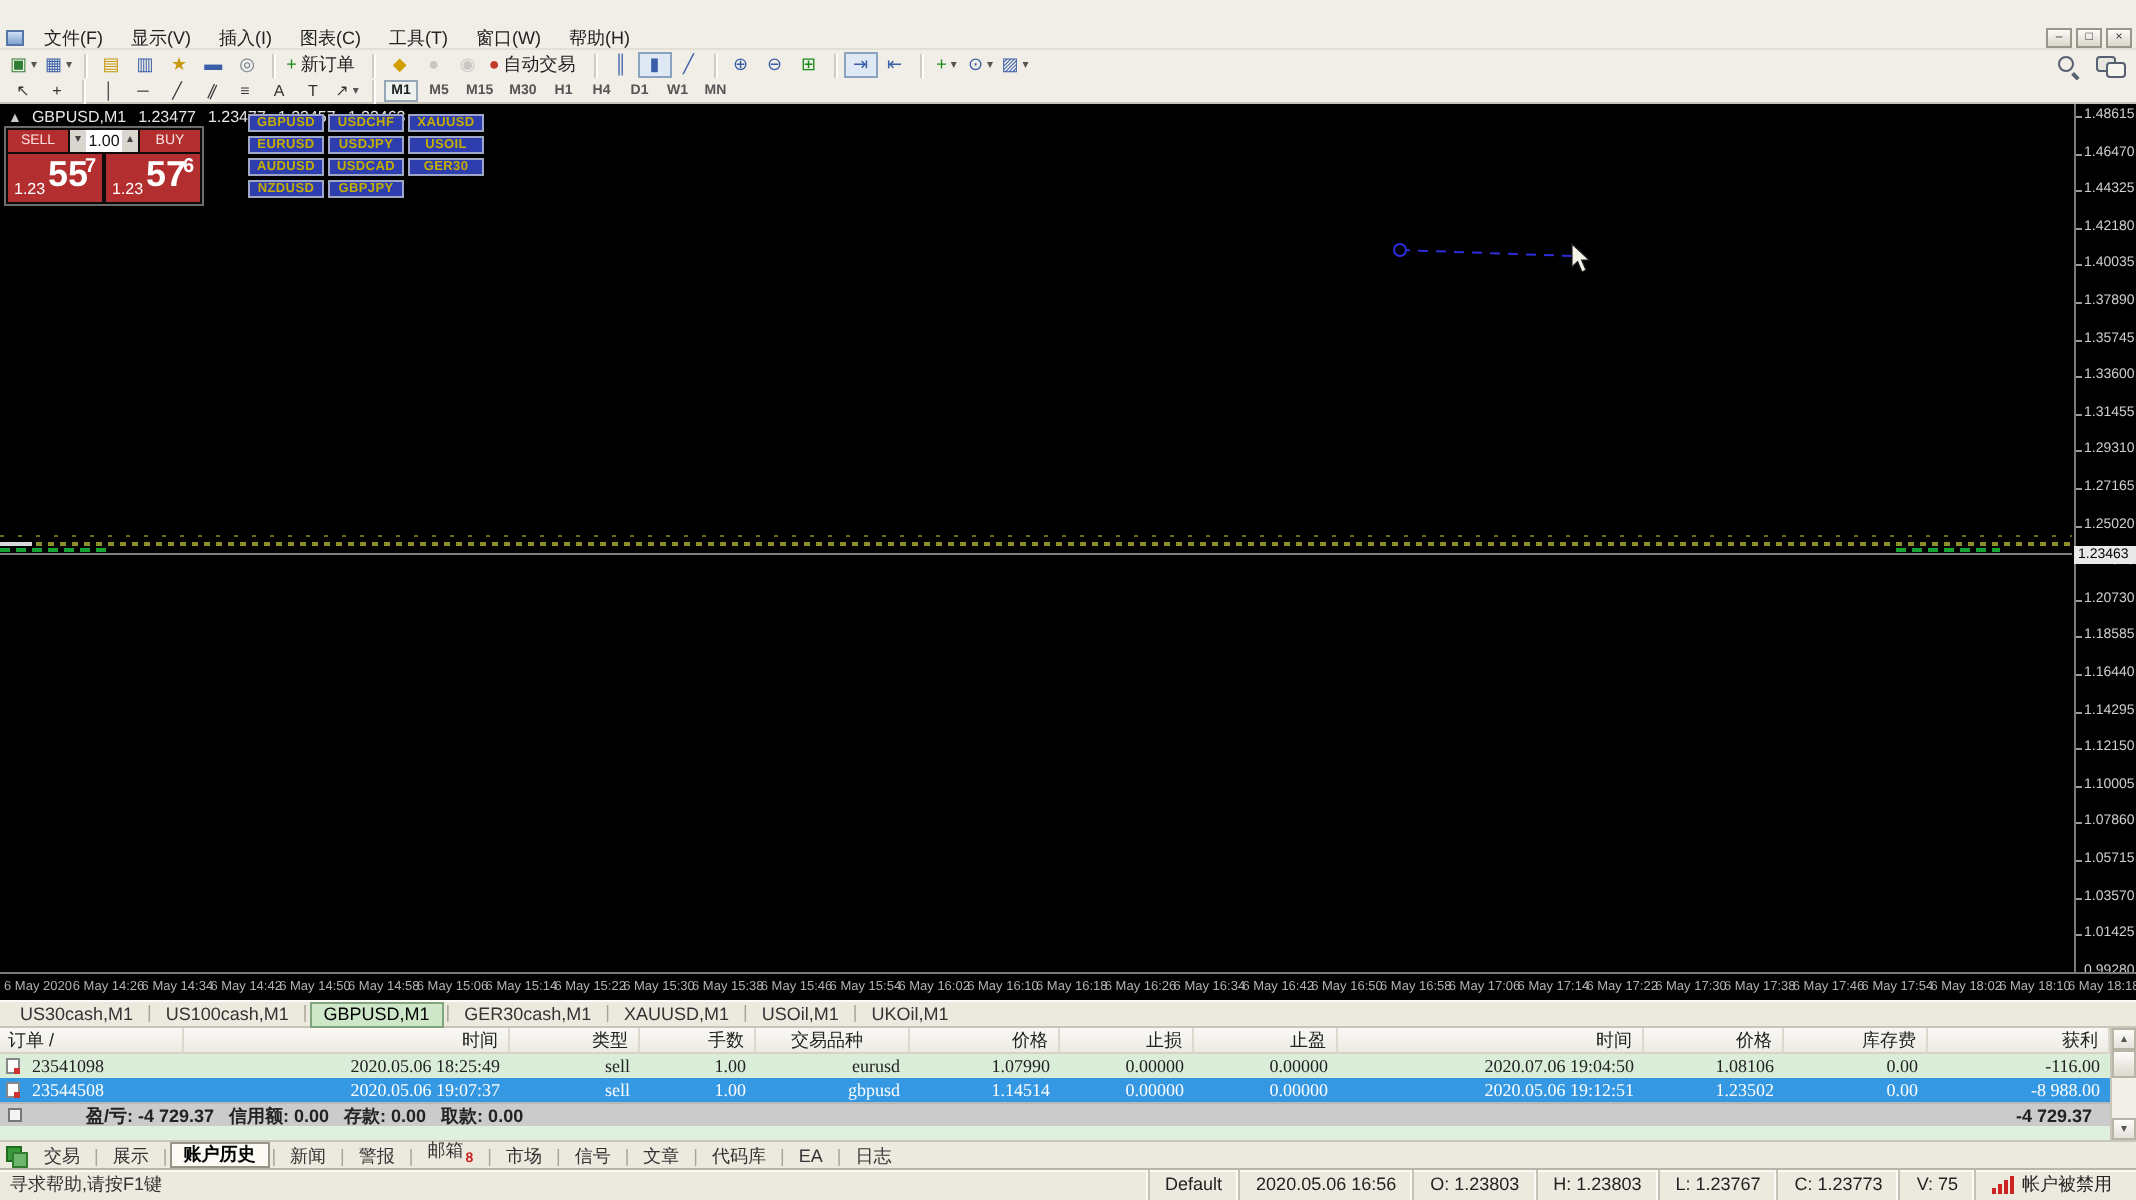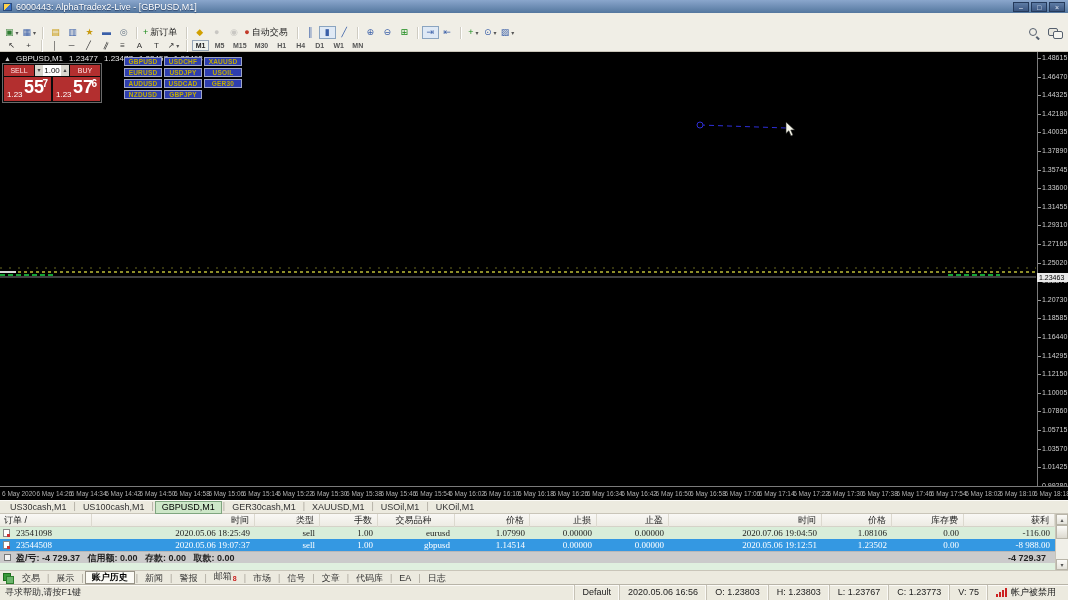--- a/index.html
+++ b/index.html
@@ -97,21 +97,21 @@
   .hcell.first{text-align:left;padding-left:4px;}
   .trow{position:absolute;left:0;height:12px;display:flex;width:1055px;font-family:Liberation Serif, serif;}
   .trow.r0{top:13px;background:#d9edd9;}
   .trow.r1{top:25px;}
   .trow.sel{background:#3498e2;color:#fff;}
   .tcell{height:12px;line-height:12px;text-align:right;padding-right:5px;white-space:nowrap;position:relative;}
   .tcell.first{text-align:left;padding-left:16px;}
   .oicon{position:absolute;left:3px;top:2px;width:7px;height:8px;background:#fff;border:1px solid #888;}
   .oicon::after{content:"";position:absolute;right:-1px;bottom:-1px;width:3px;height:3px;background:#c33;}
   .tsummary{position:absolute;left:0;top:37px;width:1055px;height:12px;background:#cbcbcb;
-    line-height:12px;font-weight:700;display:flex;border-top:1px solid #b8b8b8;}
+    line-height:12px;font-weight:700;display:flex;border-top:1px solid #b8b8b8;gap:27px;}
   .scheck{width:7px;height:7px;border:1px solid #777;background:#f4f4f4;margin:2px 5px 0 4px;}
   .sum-left{white-space:pre;}
   .sum-right{margin-left:auto;padding-right:9px;}
   .greenstrip{position:absolute;left:0;top:49px;width:1055px;height:7px;background:#dff0df;}
   .tscroll{position:absolute;right:0;top:0;width:13px;height:56px;background:#f0efe8;border-left:1px solid #c8c4b8;}
   .sarr{position:absolute;left:0;width:12px;height:11px;text-align:center;font-size:6px;line-height:10px;color:#555;
     background:linear-gradient(#fcfbf8,#e4e2da);border:1px solid #b8b4a8;}
   .sarr.up{top:0;}
   .sarr.dn{bottom:0;}
   .sthumb{position:absolute;left:0;top:11px;width:12px;height:14px;background:linear-gradient(#fcfbf8,#dcd9cf);border:1px solid #b8b4a8;}
@@ -136,30 +136,38 @@
   .bars span:nth-child(1){height:3px;}
   .bars span:nth-child(2){height:5px;}
   .bars span:nth-child(3){height:7px;}
   .bars span:nth-child(4){height:9px;}
 </style>
 </head>
 <body>
 
 <div class="app">
 
-  <div class="titlebar">
-    <span class="app-icon"></span>
-    <span class="title-text">6000443: AlphaTradex2-Live - [GBPUSD,M1]</span>
-    <span class="win-controls">
-      <span class="wbtn">–</span>
-      <span class="wbtn">□</span>
-      <span class="wbtn">×</span>
+
+  <div class="menubar">
+    <span class="doc-icon"></span>
+    <span style="display:flex;">
+        <span class="mitem">文件(F)</span>
+        <span class="mitem">显示(V)</span>
+        <span class="mitem">插入(I)</span>
+        <span class="mitem">图表(C)</span>
+        <span class="mitem">工具(T)</span>
+        <span class="mitem">窗口(W)</span>
+        <span class="mitem">帮助(H)</span>
+      </span>
+    <span class="child-controls">
+      <span class="ccbtn">–</span>
+      <span class="ccbtn">□</span>
+      <span class="ccbtn">×</span>
     </span>
   </div>
-
 
   <div class="toolbar1">
     <span style="display:flex;align-items:center;">
         <div class="tbtn">
           <span class="glyph" style="color: rgb(46, 125, 50);">▣</span>
           <span class="darr">▾</span>
         </div>
         <div class="tbtn">
           <span class="glyph" style="color: rgb(58, 95, 168);">▦</span>
           <span class="darr">▾</span>

